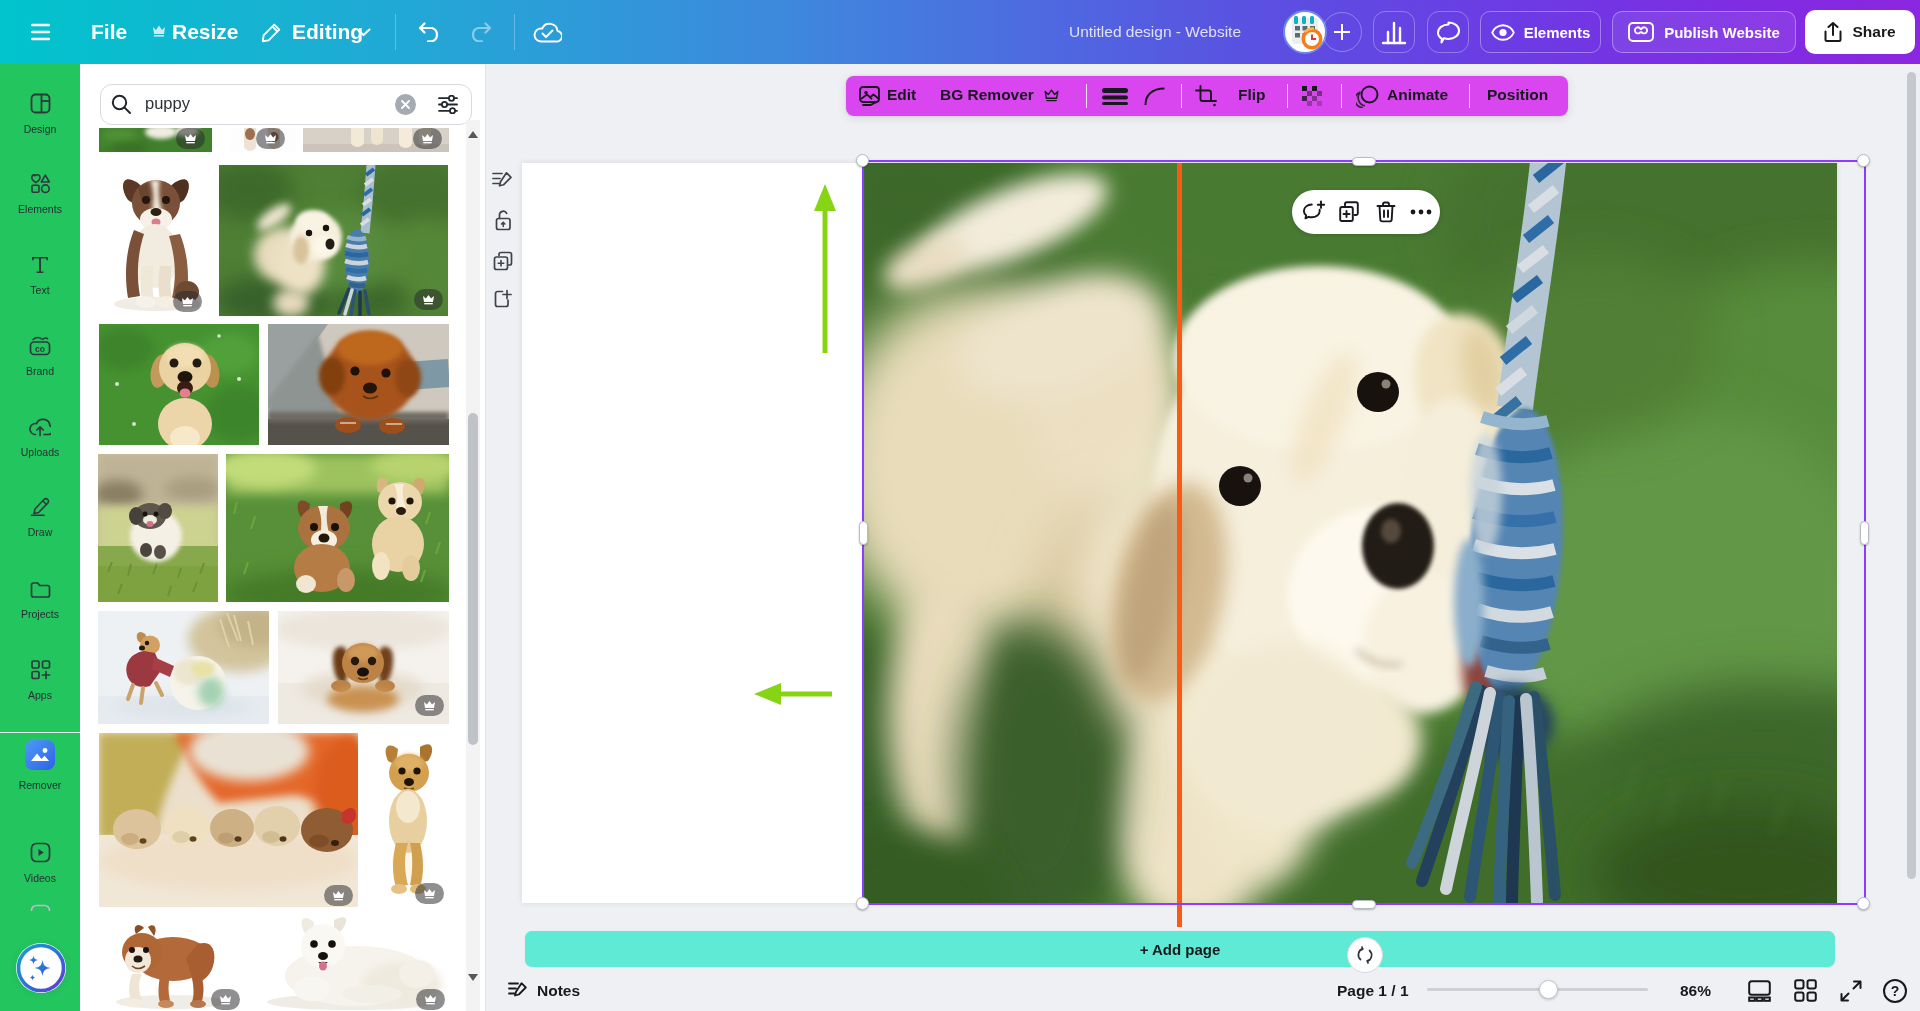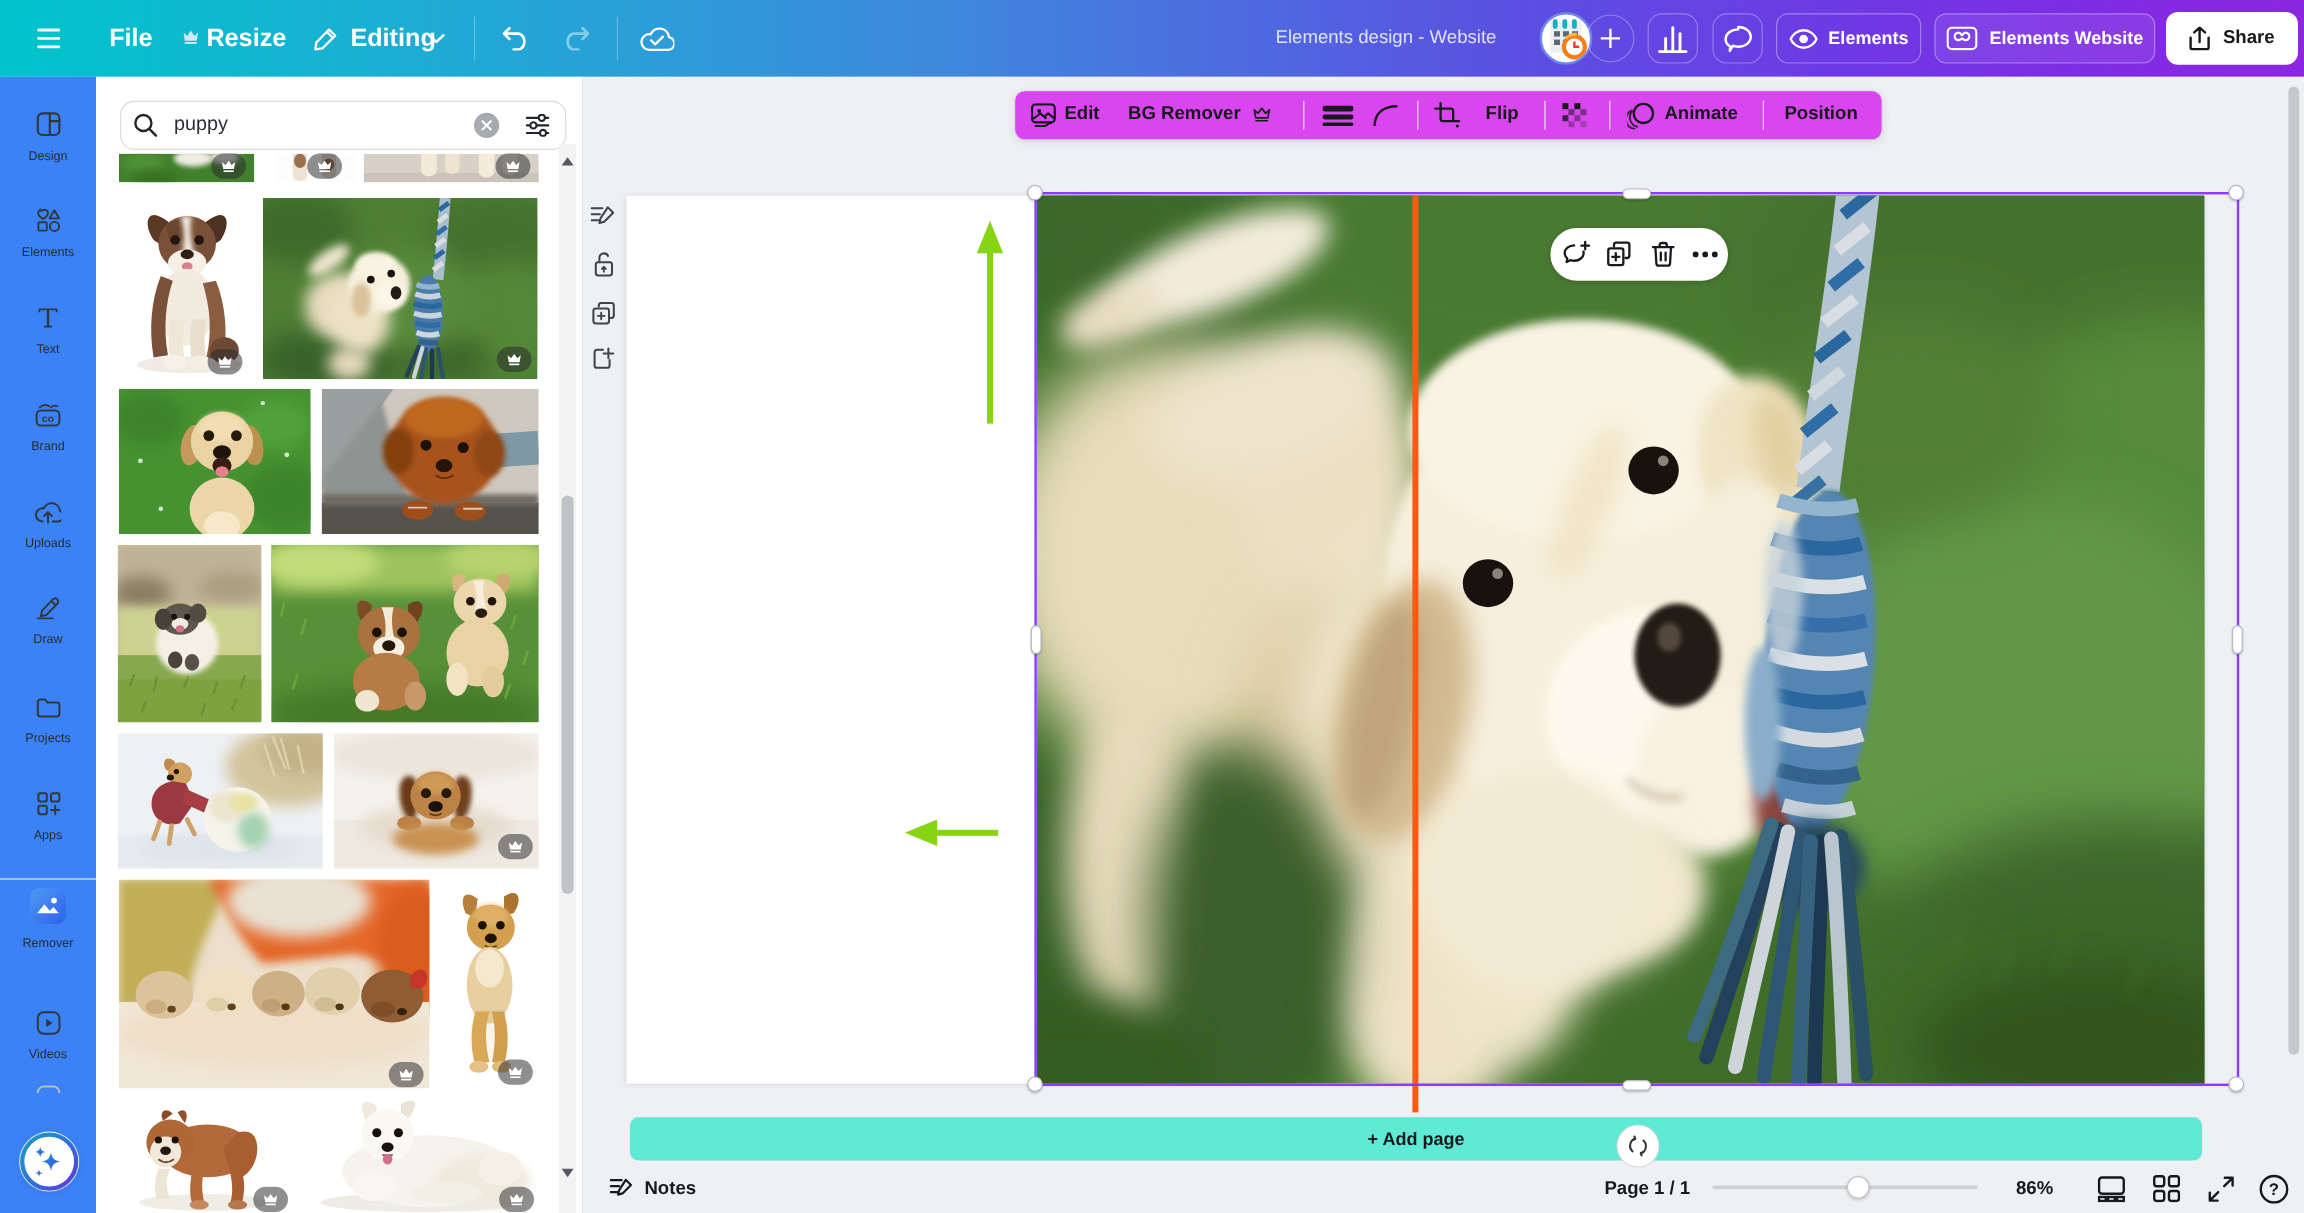--- a/index.html
+++ b/index.html
@@ -8,21 +8,21 @@
   .abs { position:absolute; }
 
   
   #topbar { position:absolute; left:0; top:0; width:1920px; height:64px;
     background:linear-gradient(90deg,#00c4cc 0%,#17b2d2 14%,#2b9ed8 28%,#3f86dd 42%,#4f68e0 55%,#5a51e1 65%,#6b3ce4 78%,#7d2de3 90%,#8c26e0 100%);
     color:#fff; }
   .tb-item { position:absolute; top:0; height:64px; display:flex; align-items:center; color:#fff; font-size:21px; font-weight:700; }
   .tb-sep { position:absolute; top:14px; width:1px; height:36px; background:rgba(255,255,255,.28); }
 
   
-  #rail { position:absolute; left:0; top:64px; width:80px; height:947px; background:#3b82f6; }
+  #rail { position:absolute; left:0; top:64px; width:80px; height:947px; background:#22c55e; }
   .rail-item { position:absolute; left:0; width:80px; text-align:center; color:#282d33; }
   .rail-item .lbl { font-size:10.5px; color:#282d33; display:block; margin-top:5px; }
 
   
   #panel { position:absolute; left:80px; top:64px; width:406px; height:947px; background:#fff; border-right:1px solid #e2e4e8; overflow:hidden; }
   .thumb { position:absolute; overflow:hidden; }
   .thumb svg { display:block; width:100%; height:100%; }
   .crown { position:absolute; width:29px; height:21px; border-radius:11px; background:rgba(40,40,44,.52); display:flex; align-items:center; justify-content:center; }
   .crown svg { width:13px; height:11px; }
 
@@ -87,21 +87,21 @@
   <svg class="abs" style="left:469px;top:22px;opacity:.45" width="23" height="20" viewBox="0 0 23 20">
       <path d="M16.5 1.5 L21 6 L16.5 10.5 M20.7 6 H9 a7 7 0 0 0 0 13.4 H13" fill="none" stroke="#fff" stroke-width="2.2" stroke-linecap="round" stroke-linejoin="round"></path>
     </svg>
   <div class="tb-sep" style="left:514px"></div>
 
   <svg class="abs" style="left:533px;top:22px" width="29" height="21" viewBox="0 0 29 21">
       <path d="M8 19.5 a6.5 6.5 0 1 1 1.2-12.9 a8 8 0 0 1 15.3 2.4 a5.3 5.3 0 0 1-1.6 10.5 Z" fill="none" stroke="#fff" stroke-width="1.9" stroke-linejoin="round"></path>
       <path d="M9.5 11.5 L13 15 L19.5 8.5" fill="none" stroke="#fff" stroke-width="1.9" stroke-linecap="round" stroke-linejoin="round"></path>
     </svg>
 
-  <div class="abs" style="left:1020px;top:0;width:270px;height:64px;display:flex;align-items:center;justify-content:center;color:rgba(255,255,255,.82);font-size:15.5px">Elements design - Website</div>
+  <div class="abs" style="left:1020px;top:0;width:270px;height:64px;display:flex;align-items:center;justify-content:center;color:rgba(255,255,255,.82);font-size:15.5px">Untitled design - Website</div>
 
   <div class="abs" style="left:1283px;top:10px;width:44px;height:44px;border-radius:50%;background:#fff;border:2px solid #6f86f2;overflow:hidden">
     <svg width="40" height="40" viewBox="0 0 40 40">
       <rect x="7" y="6" width="26" height="26" rx="2" fill="#eceff1"></rect>
       <rect x="9" y="4" width="4" height="8" rx="1.5" fill="#14b0c0"></rect>
         <rect x="17" y="4" width="4" height="8" rx="1.5" fill="#14b0c0"></rect>
         <rect x="25" y="4" width="4" height="8" rx="1.5" fill="#14b0c0"></rect>
       <g fill="#5d6b70">
           <rect x="10" y="14" width="5" height="4.5"></rect>
           <rect x="17.5" y="14" width="5" height="4.5"></rect>
@@ -145,21 +145,21 @@
         <circle cx="12" cy="8.5" r="3.6" fill="#fff"></circle>
       </svg>
     <span>Elements</span>
   </div>
 
   <div class="abs" style="left:1612px;top:11px;width:184px;height:42px;border-radius:10px;border:1.5px solid rgba(255,255,255,.35);background:rgba(255,255,255,.08);display:flex;align-items:center;justify-content:center;gap:10px;color:#fff;font-size:15px;font-weight:700">
     <svg width="26" height="20" viewBox="0 0 26 20">
         <rect x="1" y="1" width="24" height="18" rx="4" fill="none" stroke="#fff" stroke-width="1.9"></rect>
         <path d="M12.8 7.2 c-1-1.5-2.8-2.4-4.4-1.5 c-1.8 1-2 3.5-.6 4.9 c1.4 1.4 3.6 1 4.7-.5 m.7-2.9 c1-1.5 2.8-2.4 4.4-1.5 c1.8 1 2 3.5 .6 4.9 c-1.4 1.4-3.6 1-4.7-.5" fill="none" stroke="#fff" stroke-width="1.8" stroke-linecap="round"></path>
       </svg>
-    <span>Elements Website</span>
+    <span>Publish Website</span>
   </div>
 
   <div class="abs" style="left:1805px;top:10px;width:110px;height:44px;border-radius:10px;background:#fff;display:flex;align-items:center;justify-content:center;gap:10px;color:#17191c;font-size:15.5px;font-weight:700">
     <svg width="18" height="20" viewBox="0 0 18 20">
         <path d="M9 1 L9 13 M4.5 5 L9 1 L13.5 5" fill="none" stroke="#17191c" stroke-width="2" stroke-linecap="round" stroke-linejoin="round"></path>
         <path d="M1.5 9.5 V17.5 a1.5 1.5 0 0 0 1.5 1.5 H15 a1.5 1.5 0 0 0 1.5-1.5 V9.5" fill="none" stroke="#17191c" stroke-width="2" stroke-linecap="round"></path>
       </svg>
     <span>Share</span>
   </div>
 </div>

